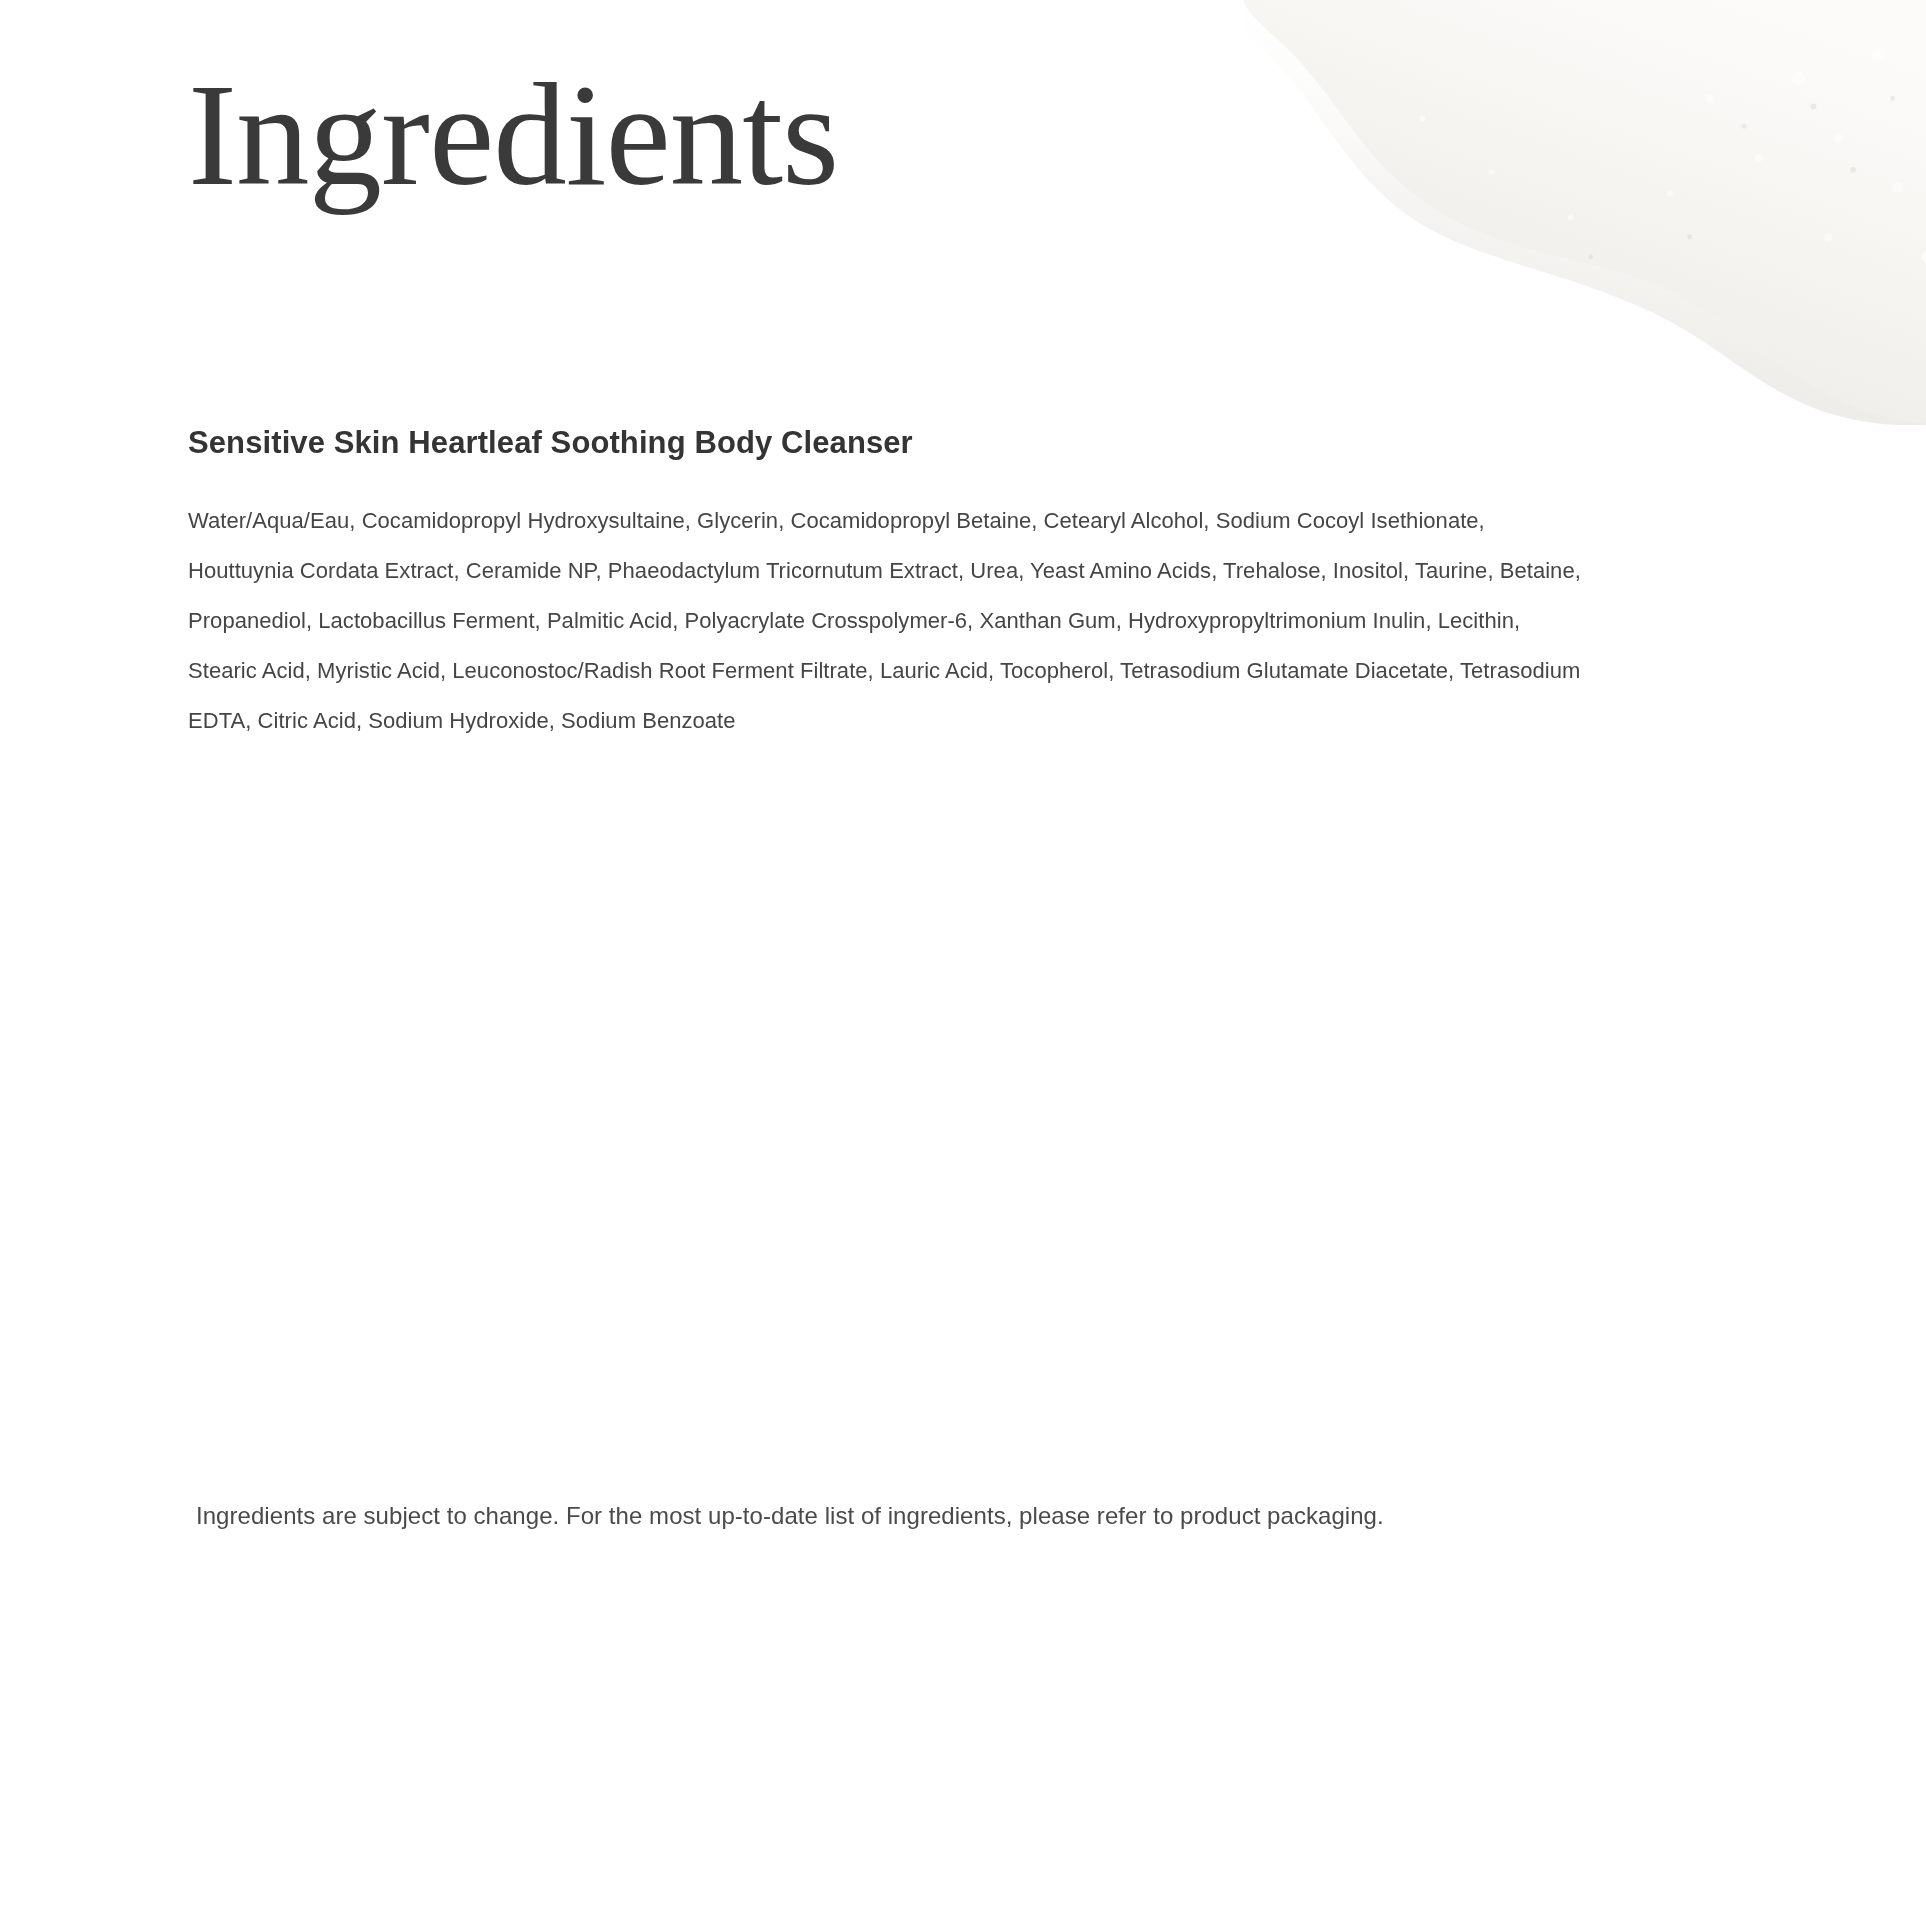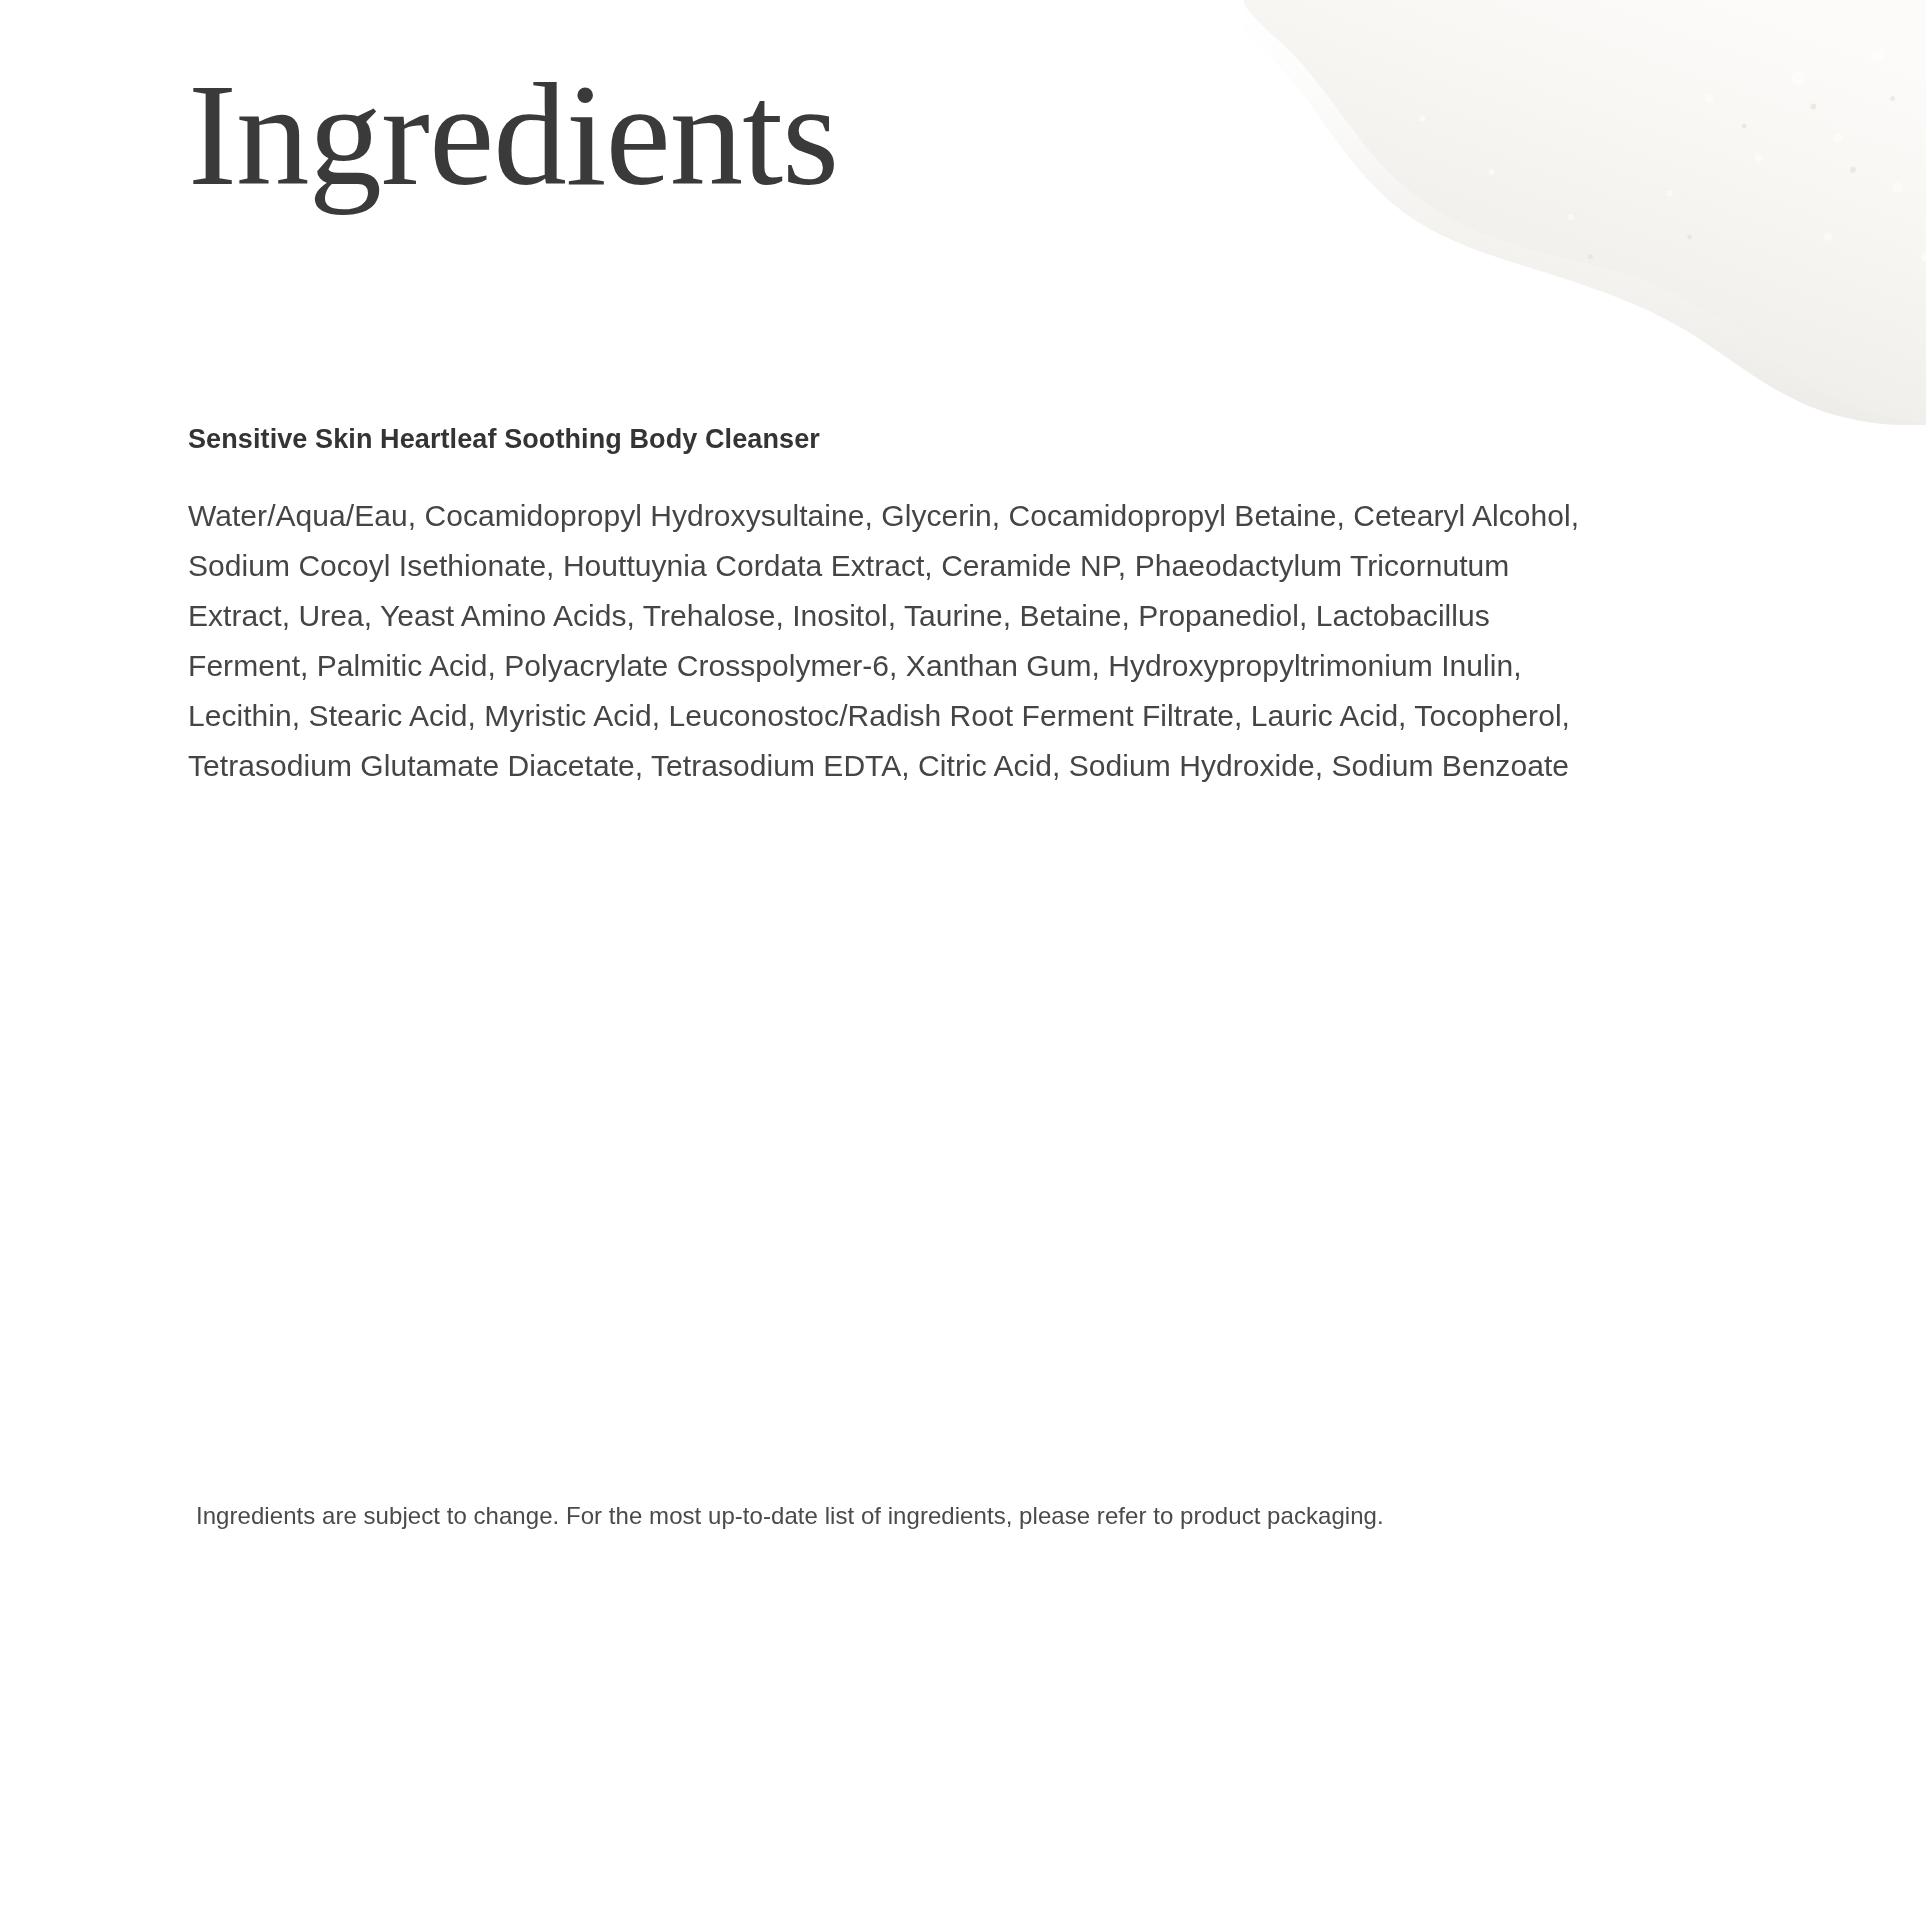--- a/index.html
+++ b/index.html
@@ -45,30 +45,30 @@
     font-weight: 400;
     font-size: 147px;
     line-height: 1.0;
     letter-spacing: -1px;
     color: #3a3a3a;
     margin: 0;
     padding-top: 61px;
   }
 
   .product-name {
-    font-size: 27px;
+    font-size: 31px;
     line-height: 1.4;
     font-weight: 600;
     color: #343434;
     margin-top: 213px;
     letter-spacing: 0.1px;
   }
 
   .ingredient-list {
-    font-size: 30px;
+    font-size: 22px;
     line-height: 50px;
     font-weight: 400;
     color: #454545;
     margin-top: 32px;
     max-width: 1406px;
     letter-spacing: 0.05px;
   }
 
   .footnote {
     position: absolute;

